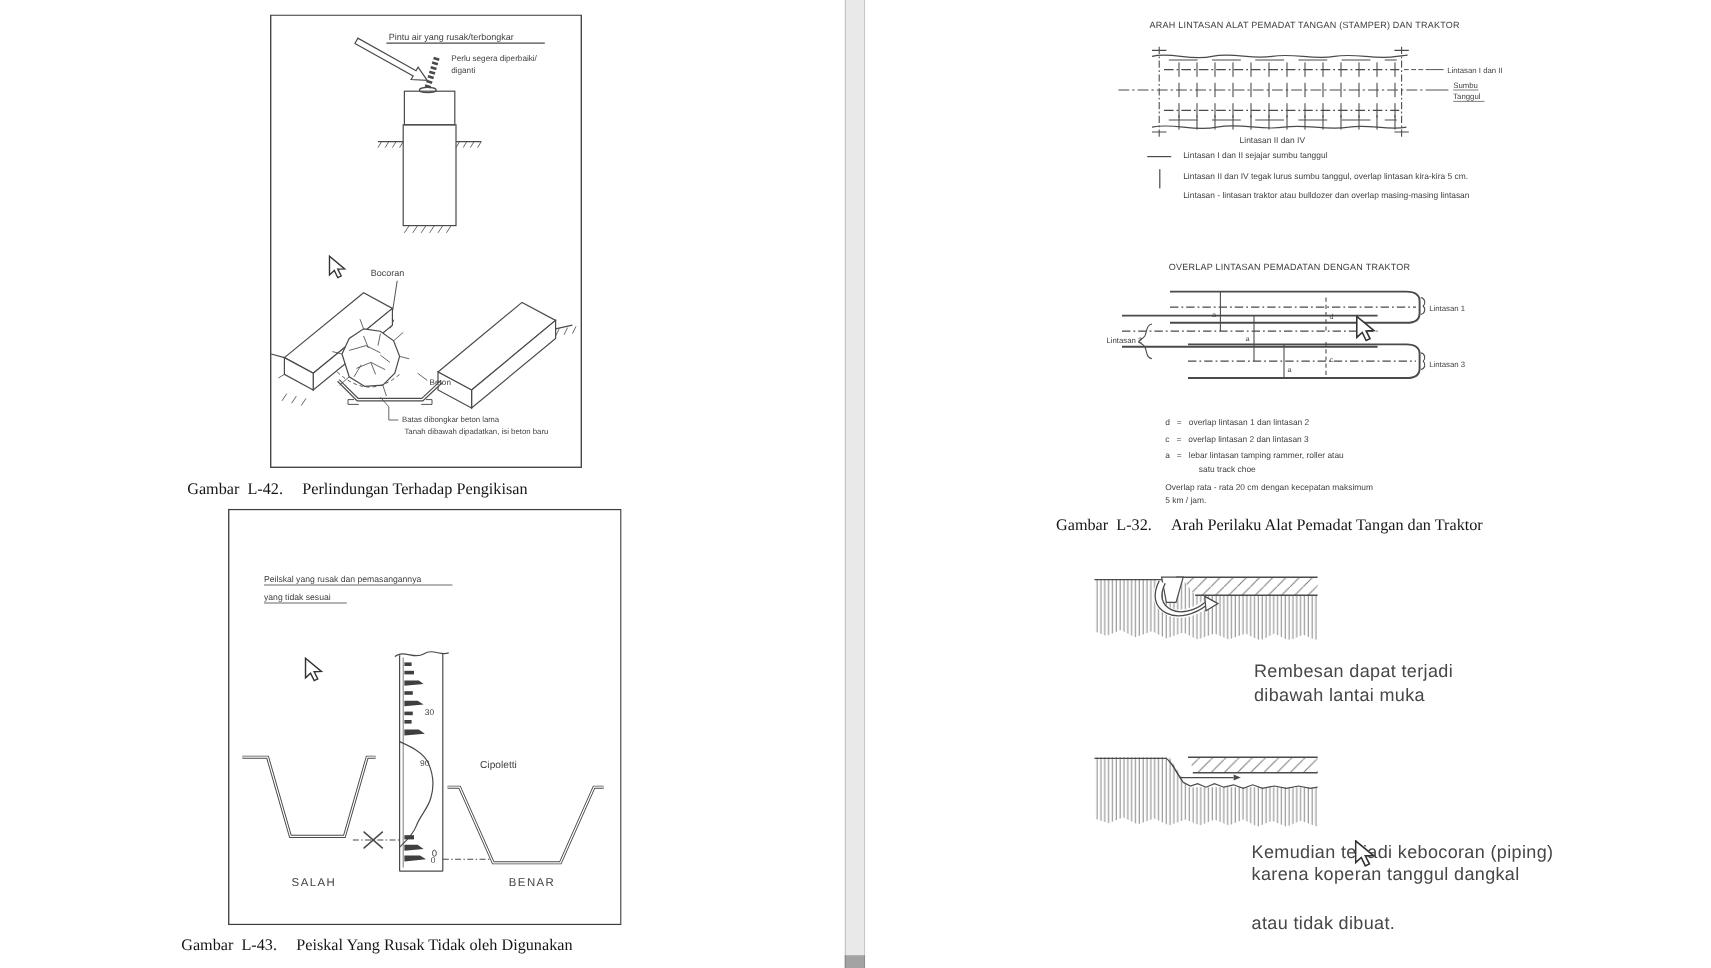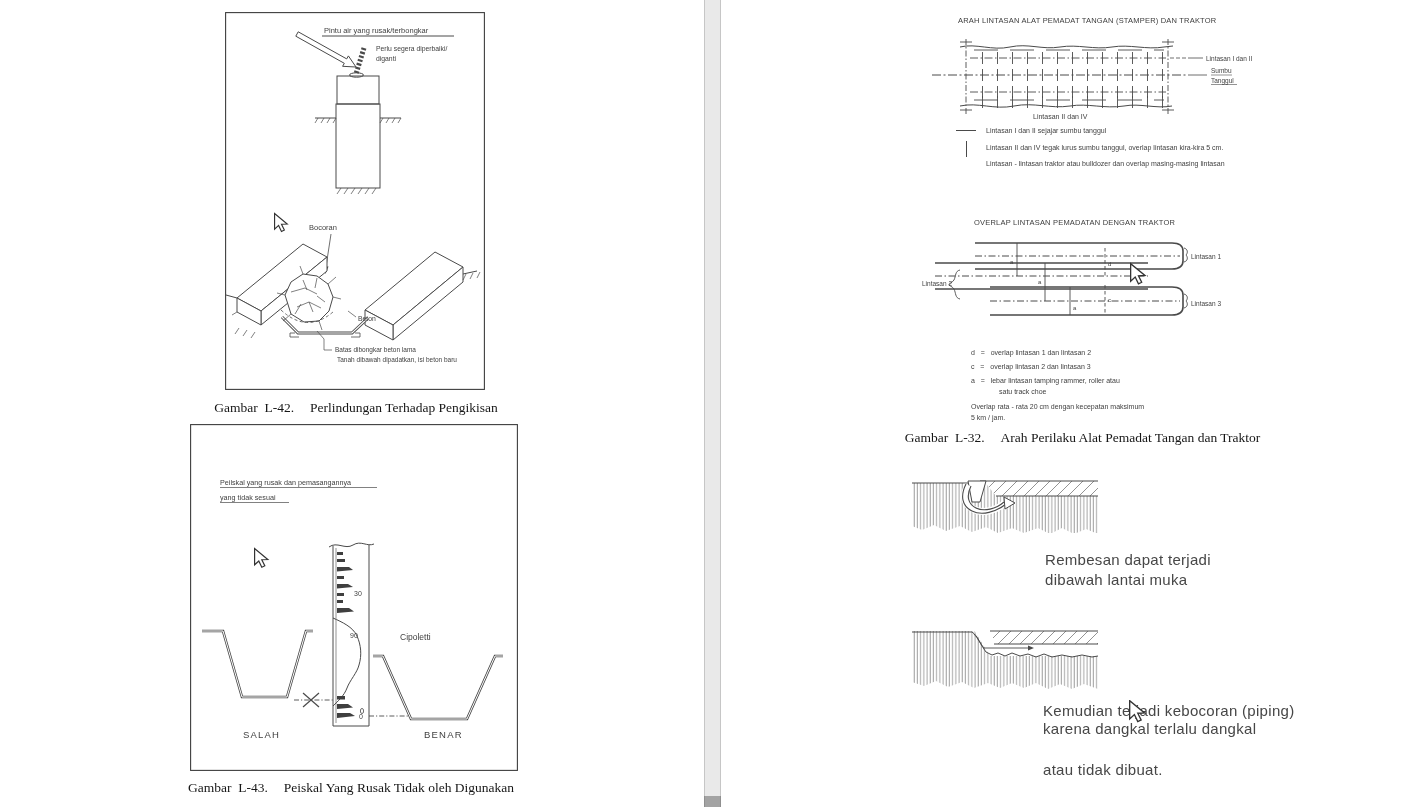--- a/index.html
+++ b/index.html
@@ -4,21 +4,21 @@
 <style>
   html,body{margin:0;padding:0;background:#ffffff;}
   .screen{position:relative;width:1426px;height:807px;background:#ffffff;overflow:hidden;
           font-family:"Liberation Sans",sans-serif;color:#3f3f3f;}
   .abs{position:absolute;}
   .page{position:absolute;top:0;height:807px;background:#ffffff;}
   .divider{position:absolute;left:704px;top:0;width:15px;height:807px;background:#e9e9e9;
            border-left:1px solid #c6c6c6;border-right:1px solid #c6c6c6;}
   .divider-foot{position:absolute;left:704px;top:796px;width:15px;height:11px;background:#a3a3a3;
            border-left:1px solid #8f8f8f;border-right:1px solid #8f8f8f;}
-  .caption{position:absolute;text-align:center;font-family:"Liberation Serif",serif;
+  .caption{position:absolute;font-family:"Liberation Serif",serif;
            font-size:13.5px;color:#161616;}
   .caption span{white-space:pre;}
   .cap-title{margin-left:16px;}
   .t75{font-size:7.5px;letter-spacing:.2px;color:#3c3c3c;white-space:nowrap;}
   .t70{font-size:7px;color:#3f3f3f;white-space:nowrap;}
   .pre{white-space:pre;}
   .t10{font-size:15px;color:#474747;letter-spacing:.3px;white-space:nowrap;}
   .legend-sym-line{position:absolute;left:956px;top:130px;width:20px;height:0;border-top:1.4px solid #4a4a4a;}
   .legend-sym-bar{position:absolute;left:966px;top:141px;width:0;height:16px;border-left:1.4px solid #4a4a4a;}
   svg text{font-family:"Liberation Sans",sans-serif;fill:#3f3f3f;}
@@ -263,21 +263,21 @@
       <path d="M 62,10 C 68,14 70,22 76,30" stroke-width="1"></path>
       <path d="M 76,30 L 82,33 L 88,31 L 95,34 L 102,31 L 110,34 L 118,32 L 126,35 L 134,32 L 142,35 L 152,33 L 162,35 L 172,33 L 182,35 L 188,34" stroke-width="1"></path>
       <line x1="80" y1="9" x2="188" y2="9"></line>
       <line x1="84" y1="22" x2="188" y2="22"></line>
       <path d="M 64,12 C 68,16 70,22 74,26" stroke-width="0.9"></path>
       <line x1="74" y1="26" x2="118" y2="26" stroke-width="0.9"></line>
       <polygon points="118,23.5 124,26 118,28.5" fill="#4a4a4a" stroke="none"></polygon>
     </g>
   </svg>
   <div class="abs t10" style="left:1043px;top:702px;">Kemudian terjadi kebocoran (piping)</div>
-  <div class="abs t10" style="left:1043px;top:720px;">karena dangkal terlalu dangkal</div>
+  <div class="abs t10" style="left:1043px;top:720px;">karena koperan tanggul dangkal</div>
   <div class="abs t10" style="left:1043px;top:737px;margin-top:24px;">atau tidak dibuat.</div>
 
   <svg class="abs" style="left:1129px;top:700px;" width="24" height="26" viewBox="0 0 24 26">
     <g transform="scale(1.35)">
       <path d="M0.5,0.5 L0.5,14 L4,10.8 L6.5,16 L9,14.8 L6.5,9.8 L11.5,9.6 Z" fill="#fff" stroke="#333" stroke-width="1"></path>
     </g>
   </svg>
 
 
 </div>

